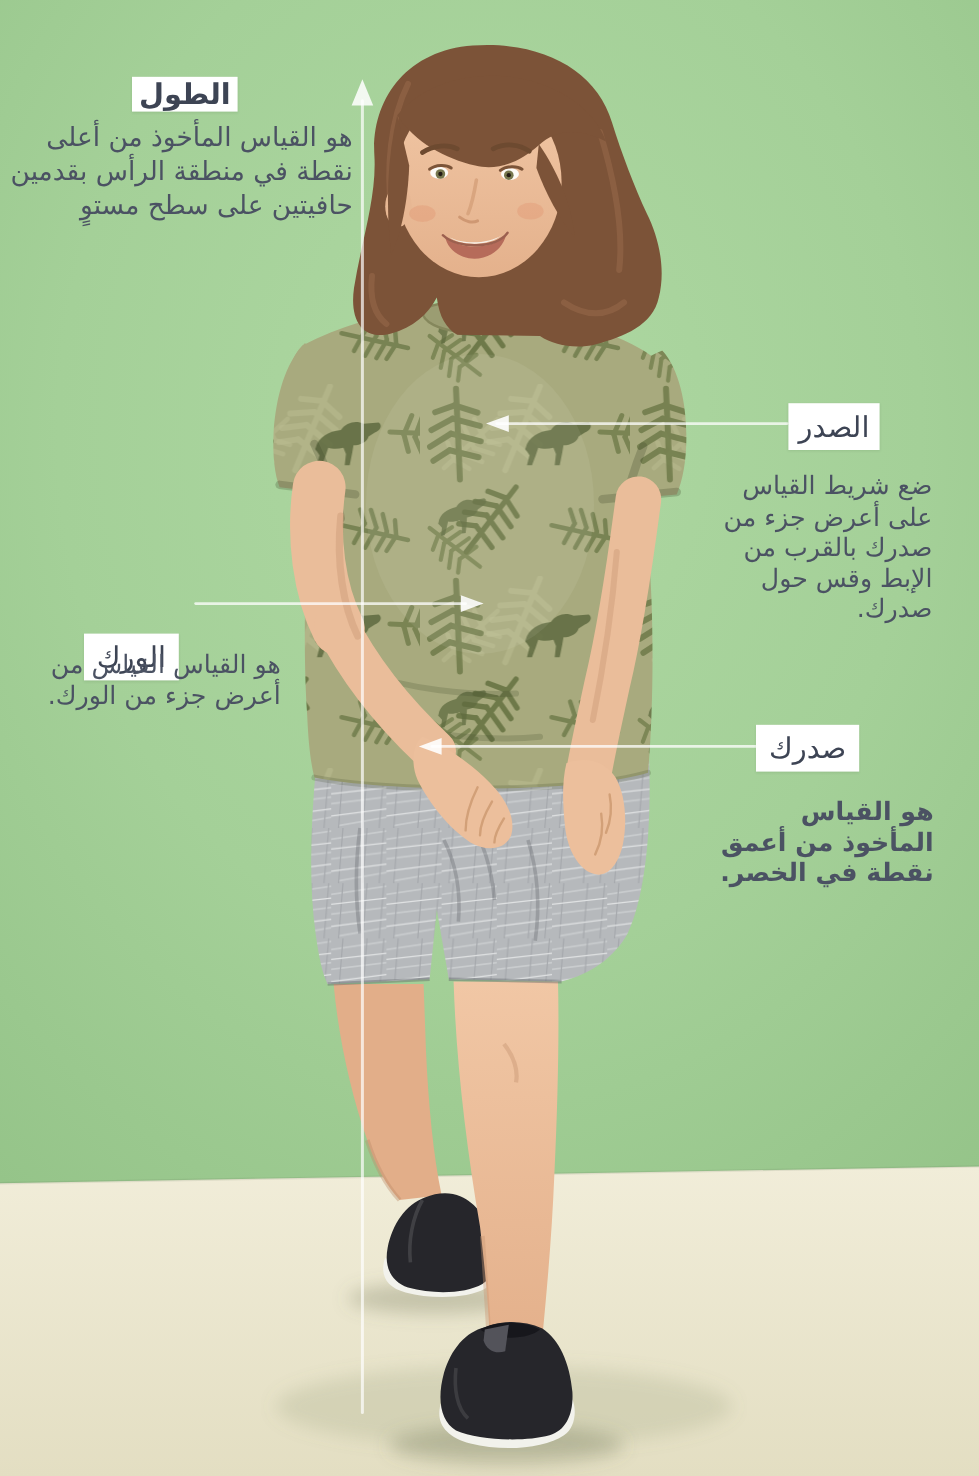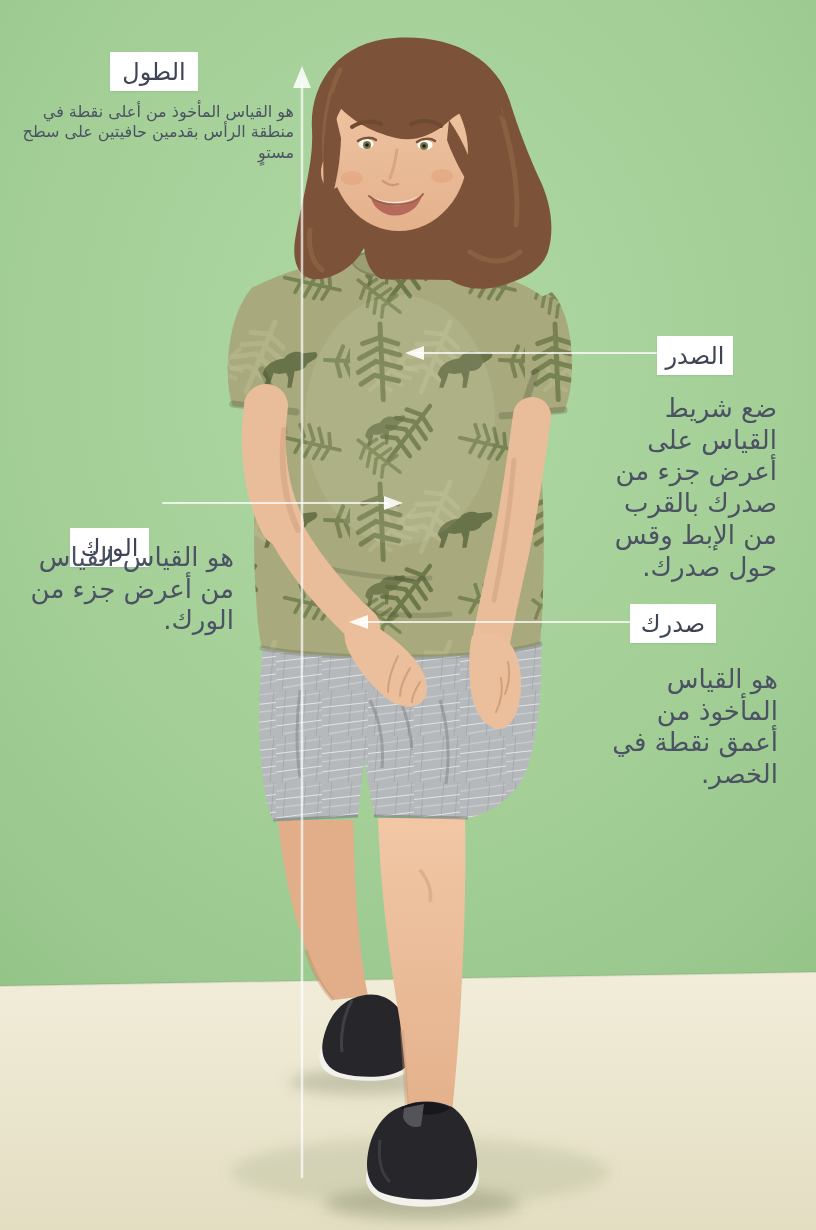--- a/index.html
+++ b/index.html
@@ -15,34 +15,34 @@
     position:absolute;
     background:#ffffff;
     color:#3d4454;
     font-size:24px;
     line-height:1;
     display:flex;align-items:center;justify-content:center;
     box-shadow:0 1px 2px rgba(40,70,40,.10);
     box-sizing:border-box;
     direction:rtl;
   }
-  #label-height{left:110px;top:52px;width:88px;height:39px;}
+  #label-height{left:110px;top:64px;width:88px;height:29px;font-weight:bold;}
   #label-chest {left:657px;top:336px;width:76px;height:39px;}
   #label-hip   {left:70px; top:484px;width:79px;height:39px;margin-top:44px;}
   #label-waist {left:630px;top:604px;width:86px;height:39px;}
   .desc{
     position:absolute;margin:0;
     color:#4b5263;
-    font-size:26px;line-height:1.22;
+    font-size:21px;line-height:1.22;
     text-align:right;direction:rtl;
   }
-  #desc-height{left:8px;  top:102px;width:286px;font-size:16px;line-height:1.27;}
+  #desc-height{left:8px;  top:102px;width:286px;font-size:22px;line-height:1.27;}
   #desc-chest {left:587px;top:393px;width:190px;}
   #desc-hip   {left:2px;  top:542px;width:232px;}
-  #desc-waist {left:593px;top:664px;width:185px;}
+  #desc-waist {left:593px;top:664px;width:185px;font-weight:bold;}
 </style>
 </head>
 <body>
 
 <div class="stage">
 
   <svg class="scene" viewBox="0 0 816 1230" xmlns="http://www.w3.org/2000/svg" aria-hidden="true">
     <defs>
       <radialGradient id="wallGrad" cx="50%" cy="36%" r="80%">
         <stop offset="0%" stop-color="#aed8a2"></stop>

